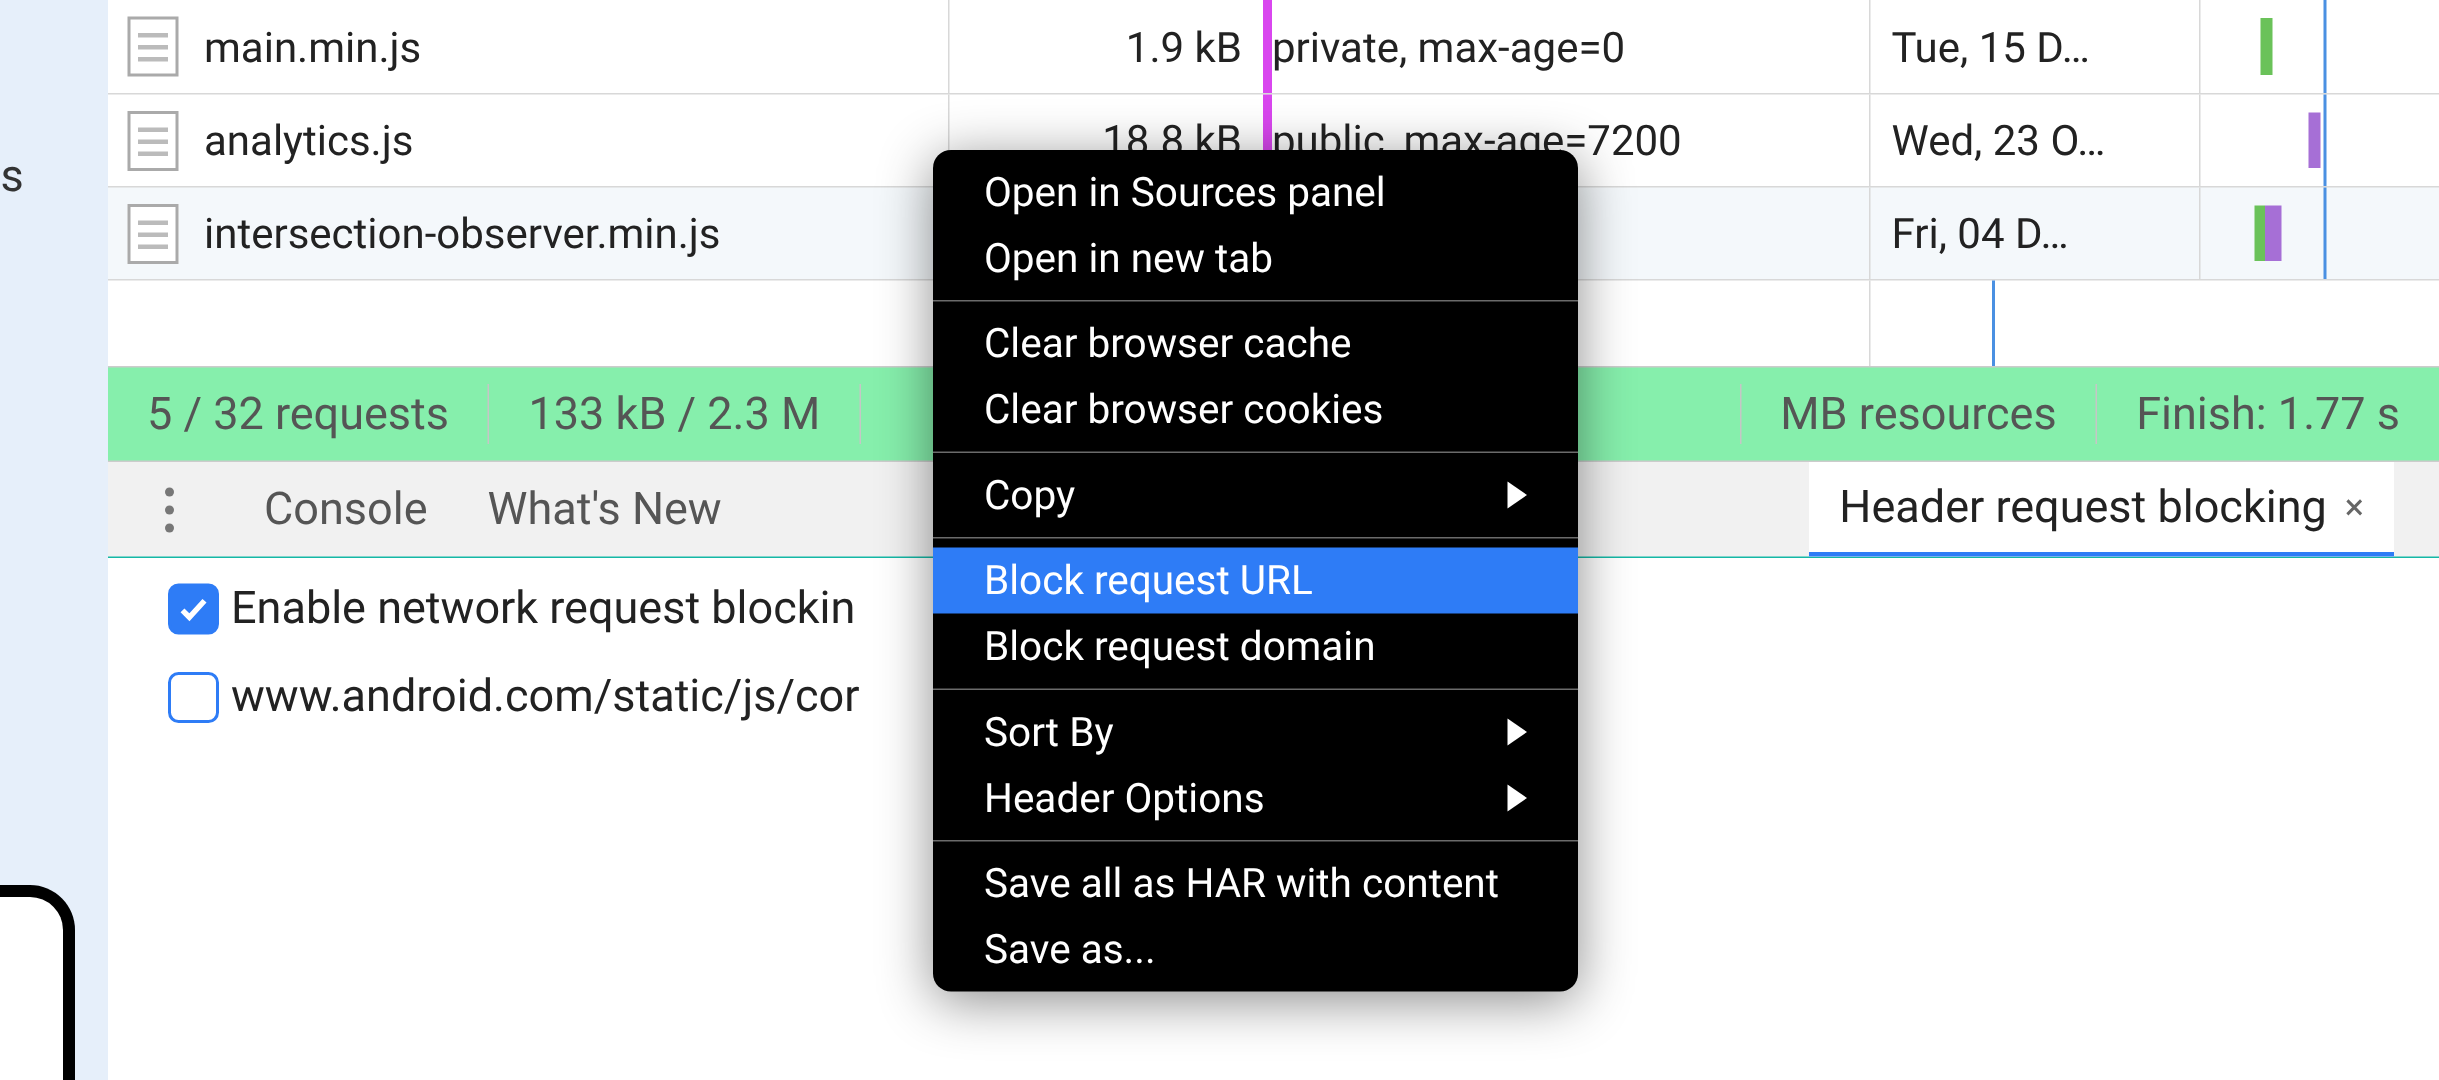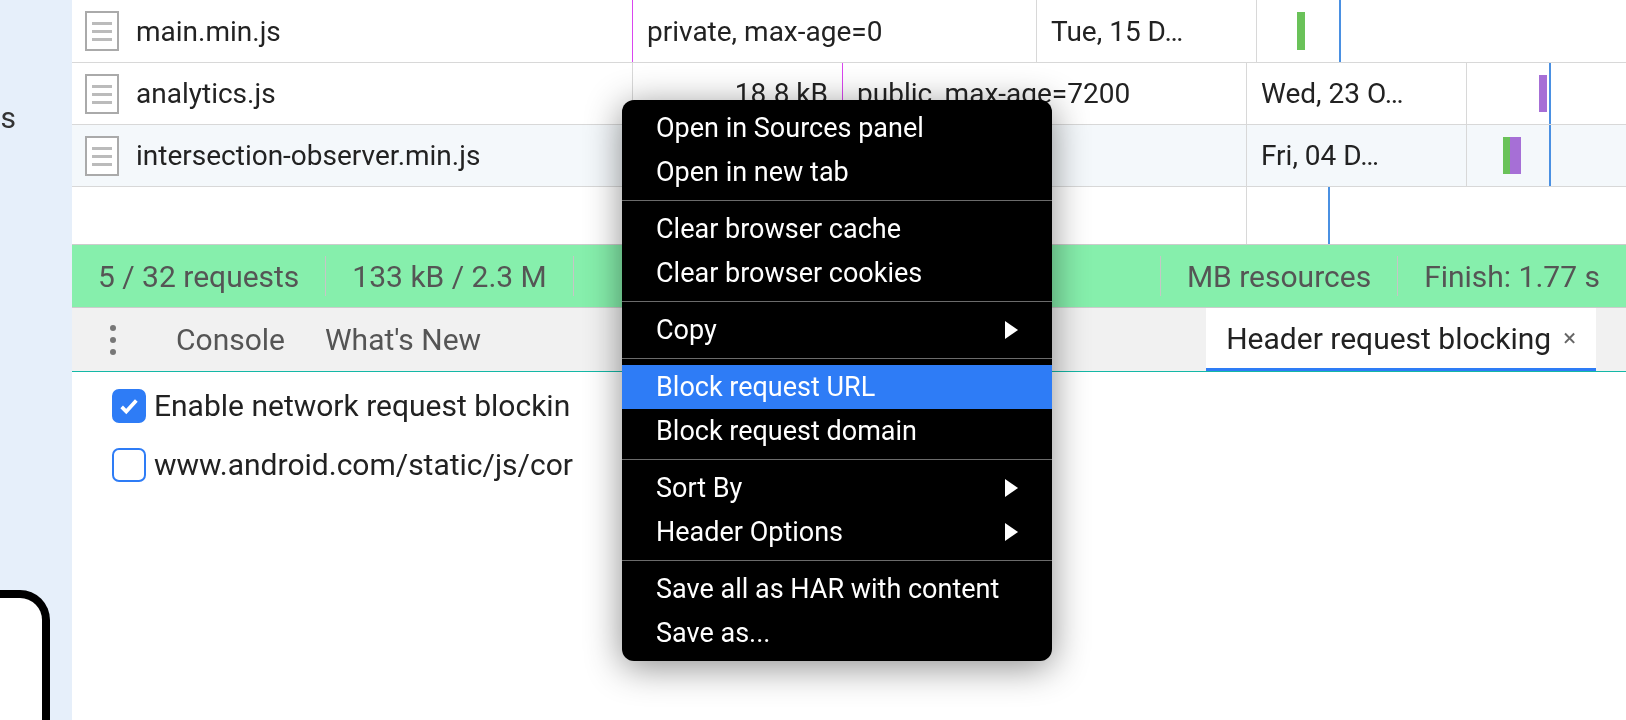--- a/index.html
+++ b/index.html
@@ -77,21 +77,21 @@
     content:"";
     position:absolute;
     left:5px; right:5px;
     height:3px; background:#bbb;
   }
   .file-icon::before { top:9px; }
   .file-icon::after { top:17px; }
   .file-icon .l3 { position:absolute; left:5px; right:5px; top:25px; height:3px; background:#bbb;}
   .cell-name { flex: 0 0 500px; padding-left: 4px; color:#222; }
   .cell-size { flex: 0 0 210px; text-align: right; padding-right: 14px; color:#222; border-left:1px solid #d8d8d8; height:100%; display:flex; align-items:center; justify-content:flex-end;}
-  .cell-cache { flex: 0 0 404px; padding-left: 14px; color:#222; border-left:1px solid #d946ef; height:100%; display:flex; align-items:center;}
+  .cell-cache { flex: 0 0 404px; color:#222; border-left:6px solid #d946ef; height:100%; display:flex; align-items:center;}
   .cell-time { flex: 0 0 220px; padding-left: 14px; color:#222; border-left:1px solid #d8d8d8; height:100%; display:flex; align-items:center; white-space:nowrap; overflow:hidden;}
   .cell-wf { flex: 1; border-left:1px solid #d8d8d8; height:100%; position:relative;}
   .wf-mark {
     position:absolute; top:12px; bottom:12px;
     width:8px; background:#6ac259;
   }
   .wf-mark.purple { background:#a66fd6; }
   .wf-line {
     position:absolute; top:0; bottom:0; left:82px; width:2px; background:#4a90e2;
   }
@@ -205,20 +205,21 @@
 
   <div class="net-table">
 
     <div class="row first">
       <div class="cell-icon">
           <div class="file-icon">
             <div class="l3"></div>
           </div>
         </div>
       <div class="cell-name">main.min.js</div>
+      <div class="cell-size">1.9 kB</div>
       <div class="cell-cache">private, max-age=0</div>
       <div class="cell-time">Tue, 15 D…</div>
       <div class="cell-wf">
         <div class="wf-mark" style="left:40px;"></div>
         <div class="wf-line"></div>
       </div>
     </div>
 
     <div class="row">
       <div class="cell-icon">

